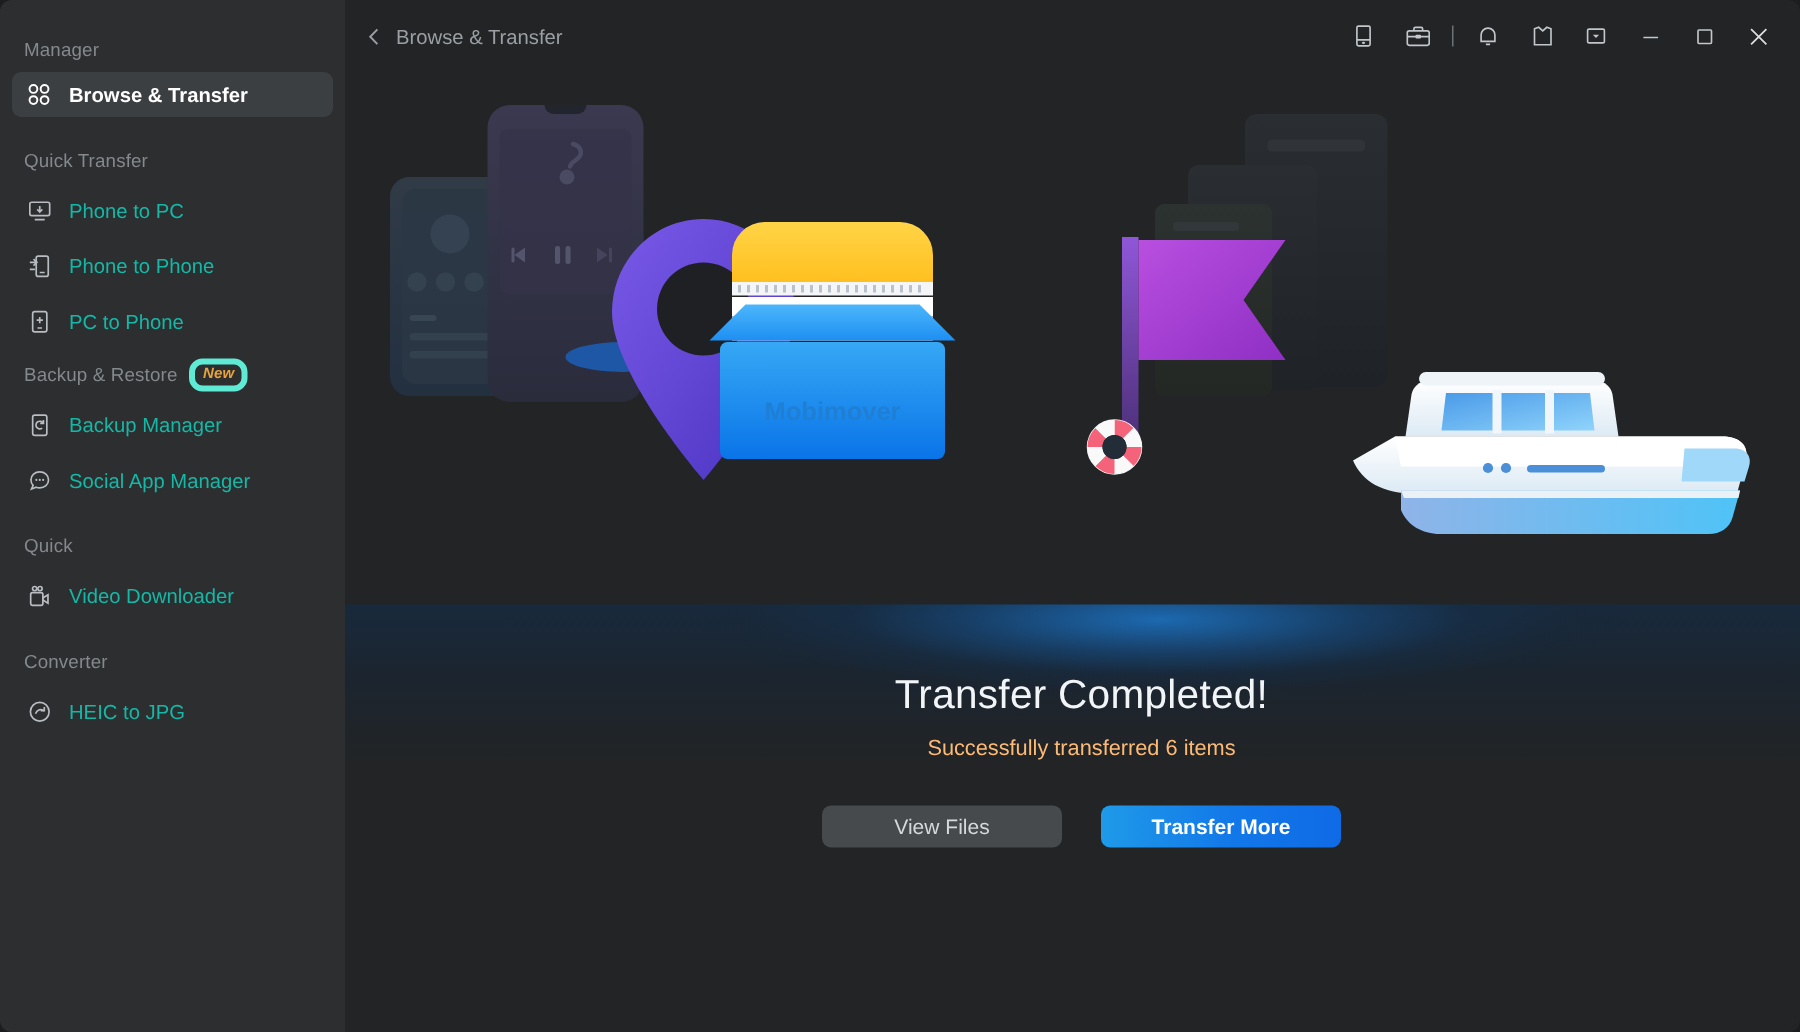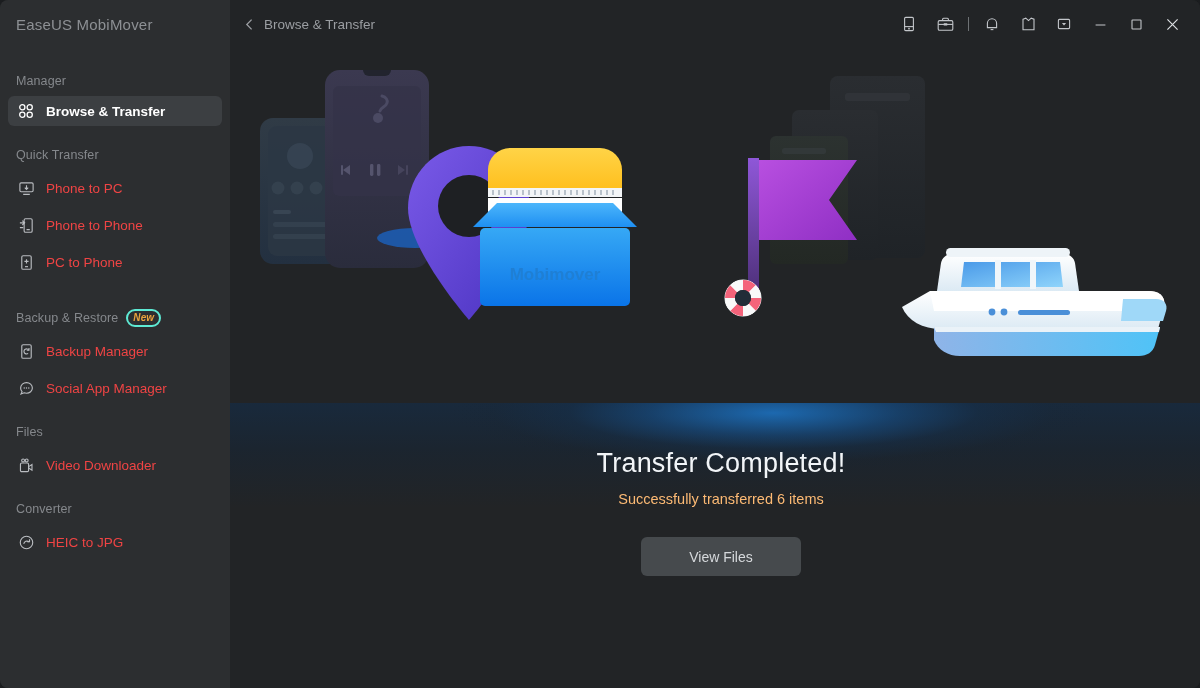--- a/index.html
+++ b/index.html
@@ -46,46 +46,46 @@
   .nav-group-label {
     color: #85888c;
     font-size: 12.5px;
     padding: 0 0 0 16px;
     display: flex;
     align-items: center;
     height: 22px;
     letter-spacing: .1px;
   }
   .group-quick   { margin-top: 18px; }
-  .group-backup  { margin-top: 30px; }
+  .group-backup  { margin-top: 10px; }
   .group-media   { margin-top: 18px; }
   .group-conv    { margin-top: 18px; }
   .group-manager { margin-top: 22px; }
 
   .badge-new {
     margin-left: 8px;
     color: #e8a33d;
-    border: 2px solid #5eead4;
+    border: 4px solid #5eead4;
     border-radius: 9px;
     font-size: 10px;
     font-style: italic;
     font-weight: bold;
     padding: 0px 5px 1px 5px;
     line-height: 13px;
     display: inline-block;
   }
 
   .nav-item {
     height: 30px;
     margin: 4px 8px 0 8px;
     border-radius: 6px;
     display: flex;
     align-items: center;
     padding-left: 8px;
-    color: #ef4444;
+    color: #14b8a6;
     font-size: 13.5px;
     cursor: pointer;
     user-select: none;
   }
   .nav-item.active {
     background: #3c3f42;
     color: #ffffff;
     font-weight: bold;
   }
   .nav-item .ico {
@@ -208,21 +208,21 @@
     margin-top: 12px;
   }
 
   .btn-row {
     margin-top: 30px;
     display: flex;
     justify-content: center;
     gap: 26px;
   }
   .btn {
-    height: 39px;
+    height: 28px;
     min-width: 160px;
     border: none;
     border-radius: 6px;
     font-size: 14px;
     cursor: pointer;
     font-family: "Liberation Sans", sans-serif;
     display: flex;
     align-items: center;
     justify-content: center;
     padding: 0 22px;
@@ -237,21 +237,20 @@
     font-weight: bold;
   }
 </style>
 </head>
 <body>
 
 <div class="app">
 
   <aside class="sidebar">
 
-    <div class="brand">EaseUS MobiMover</div>
 
     <div class="nav-group-label group-manager">
       <span>Manager</span>
     </div>
     <div class="nav-item active">
       <span class="ico">
         <svg width="16" height="16" viewBox="0 0 16 16" fill="none" stroke="#ffffff" stroke-width="1.3">
           <circle cx="4.3" cy="4.3" r="2.6"></circle>
             <circle cx="11.7" cy="4.3" r="2.6"></circle>
           <circle cx="4.3" cy="11.7" r="2.6"></circle>
@@ -316,21 +315,21 @@
           <path d="M15.2 8.4c0 3.2-2.8 5.6-6.2 5.6-.9 0-1.8-.15-2.5-.45L3.2 14.8l1.1-2.5A5.4 5.4 0 0 1 2.8 8.4c0-3.2 2.8-5.6 6.2-5.6s6.2 2.4 6.2 5.6Z"></path>
           <circle cx="6.6" cy="8.4" r=".75" fill="#b9bcc0" stroke="none"></circle>
           <circle cx="9" cy="8.4" r=".75" fill="#b9bcc0" stroke="none"></circle>
           <circle cx="11.4" cy="8.4" r=".75" fill="#b9bcc0" stroke="none"></circle>
         </svg>
       </span>
       <span class="lbl">Social App Manager</span>
     </div>
 
     <div class="nav-group-label group-media">
-      <span>Files</span>
+      <span>Quick</span>
     </div>
     <div class="nav-item nav-spacer-7">
       <span class="ico">
         <svg width="17" height="17" viewBox="0 0 18 18" fill="none" stroke="#b9bcc0" stroke-width="1.2">
           <rect x="2.6" y="6.4" width="8.6" height="9.1" rx="1.3"></rect>
           <path d="M11.2 10.2l3.6-2.3v6l-3.6-2.3z"></path>
           <circle cx="5.4" cy="3.6" r="1.5"></circle>
             <circle cx="9.2" cy="3.6" r="1.5"></circle>
         </svg>
       </span>
@@ -603,17 +602,18 @@
           </g>
         </svg>
       </div>
 
       <div class="texts">
         <div class="headline">Transfer Completed!</div>
         <div class="subline">Successfully transferred 6 items</div>
 
         <div class="btn-row">
           <button class="btn btn-secondary">View Files</button>
+          <button class="btn btn-primary">Transfer More</button>
         </div>
       </div>
     </div>
   </section>
 </div>
 
 </body></html>

